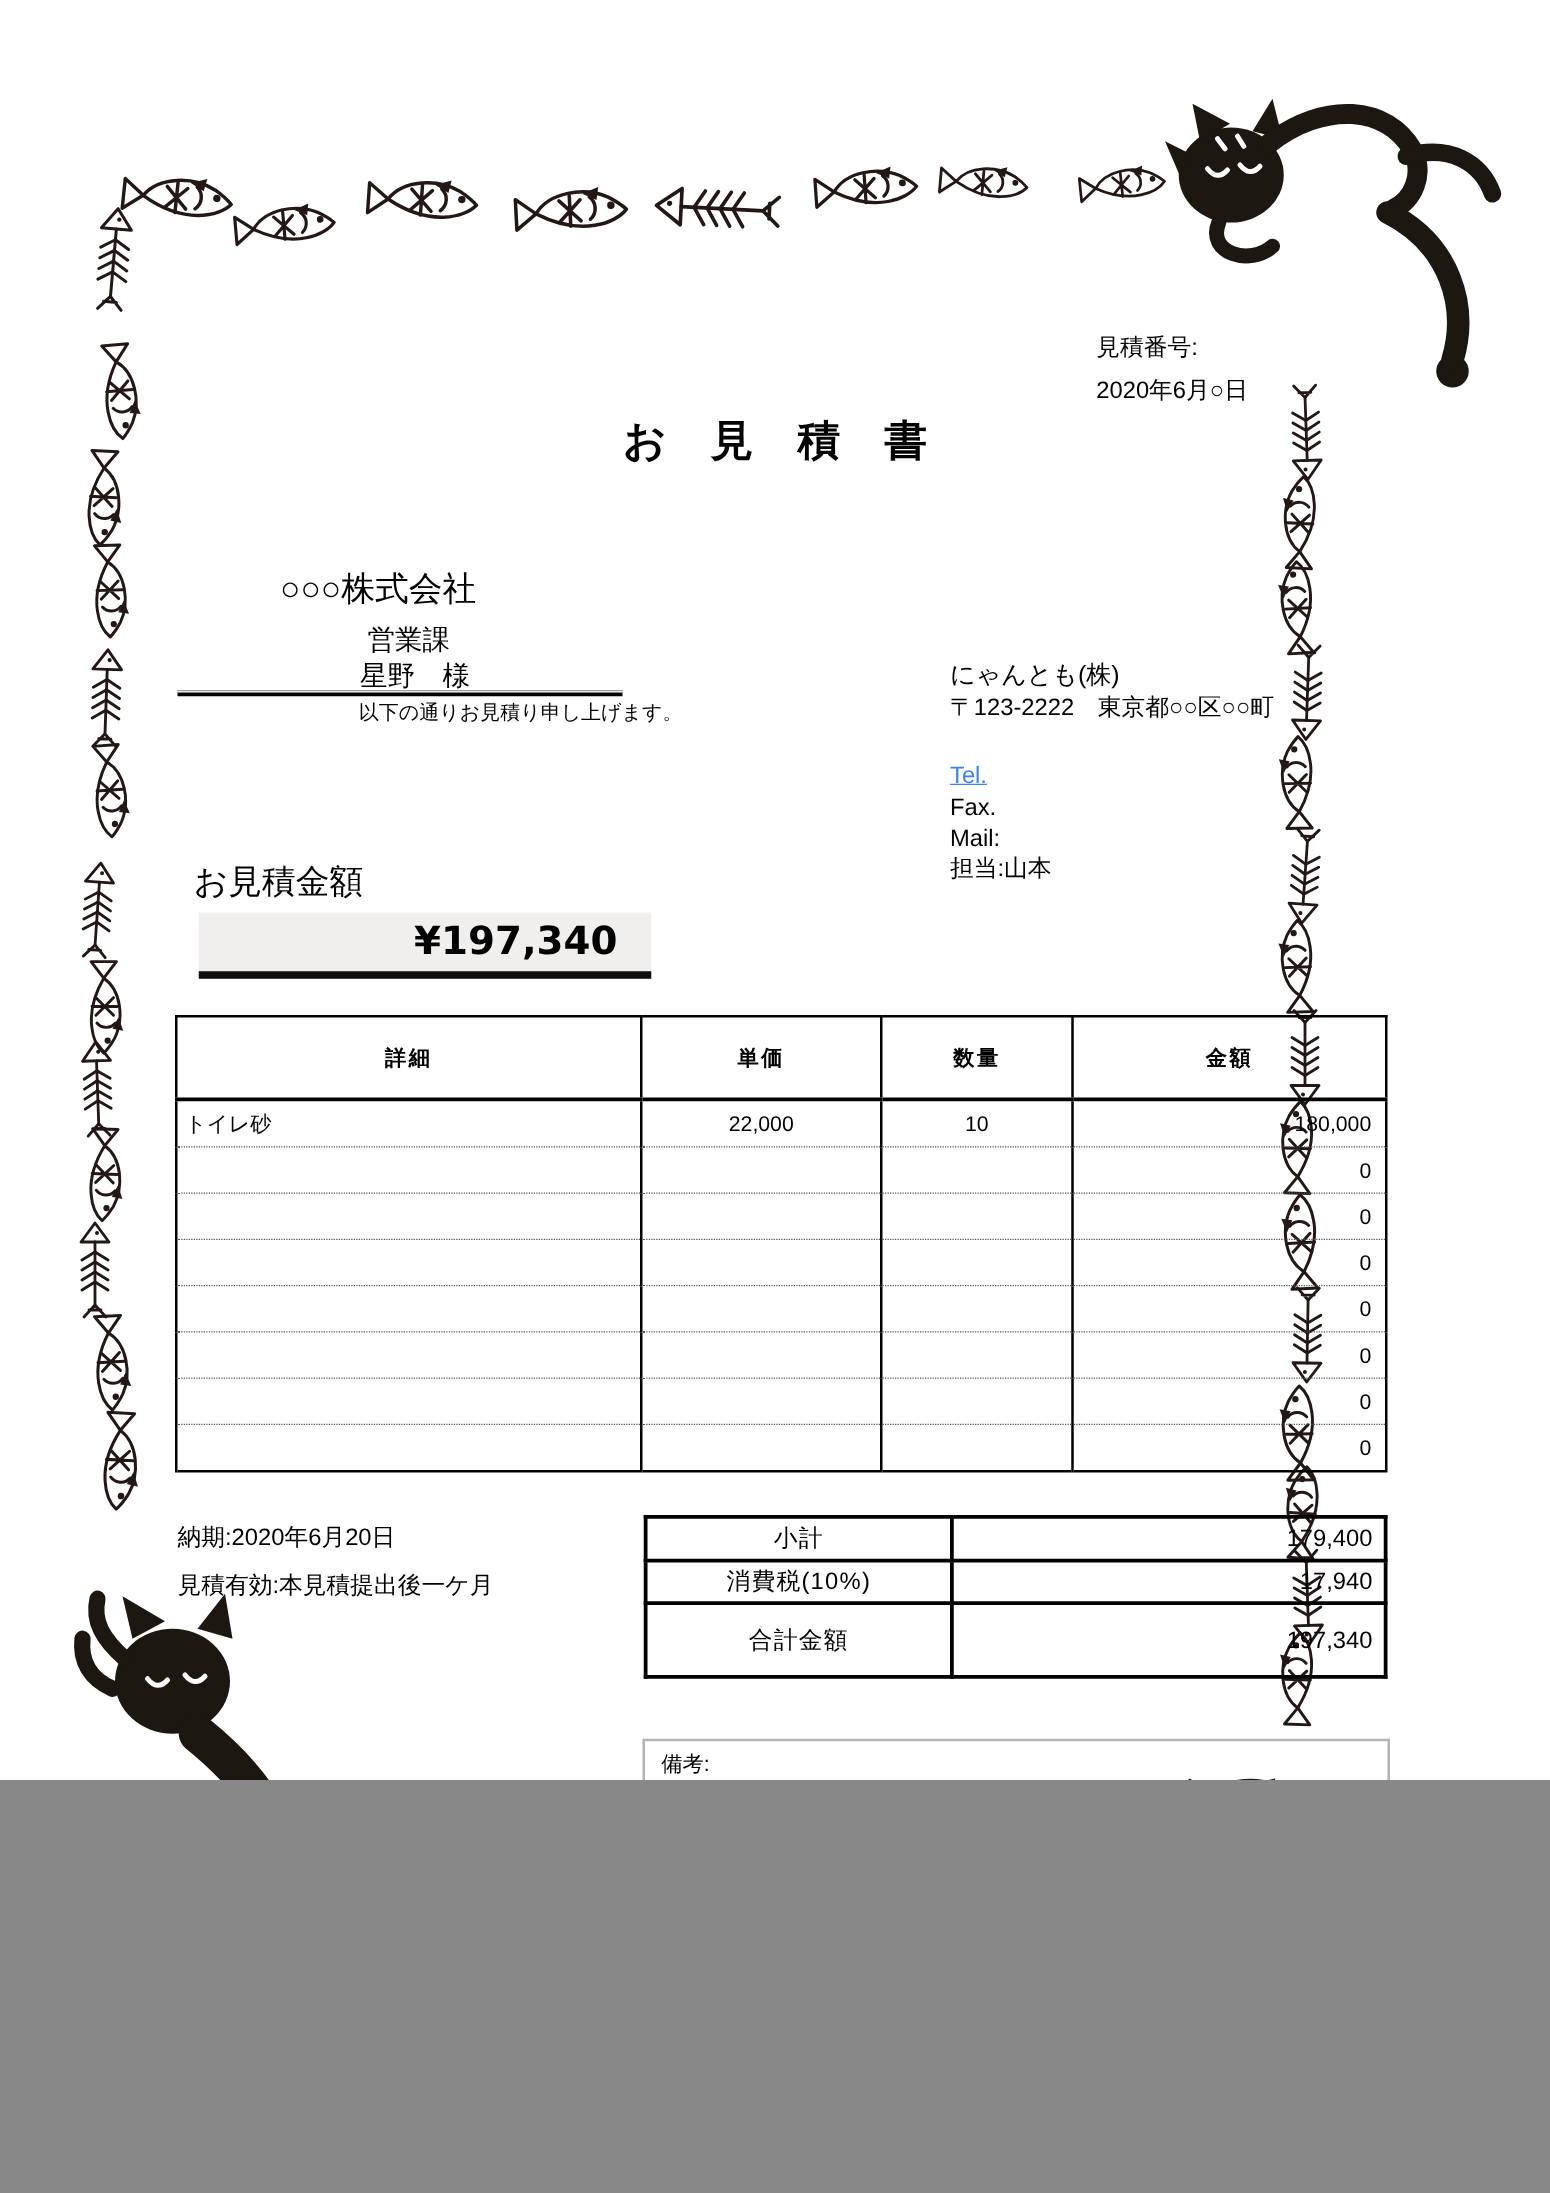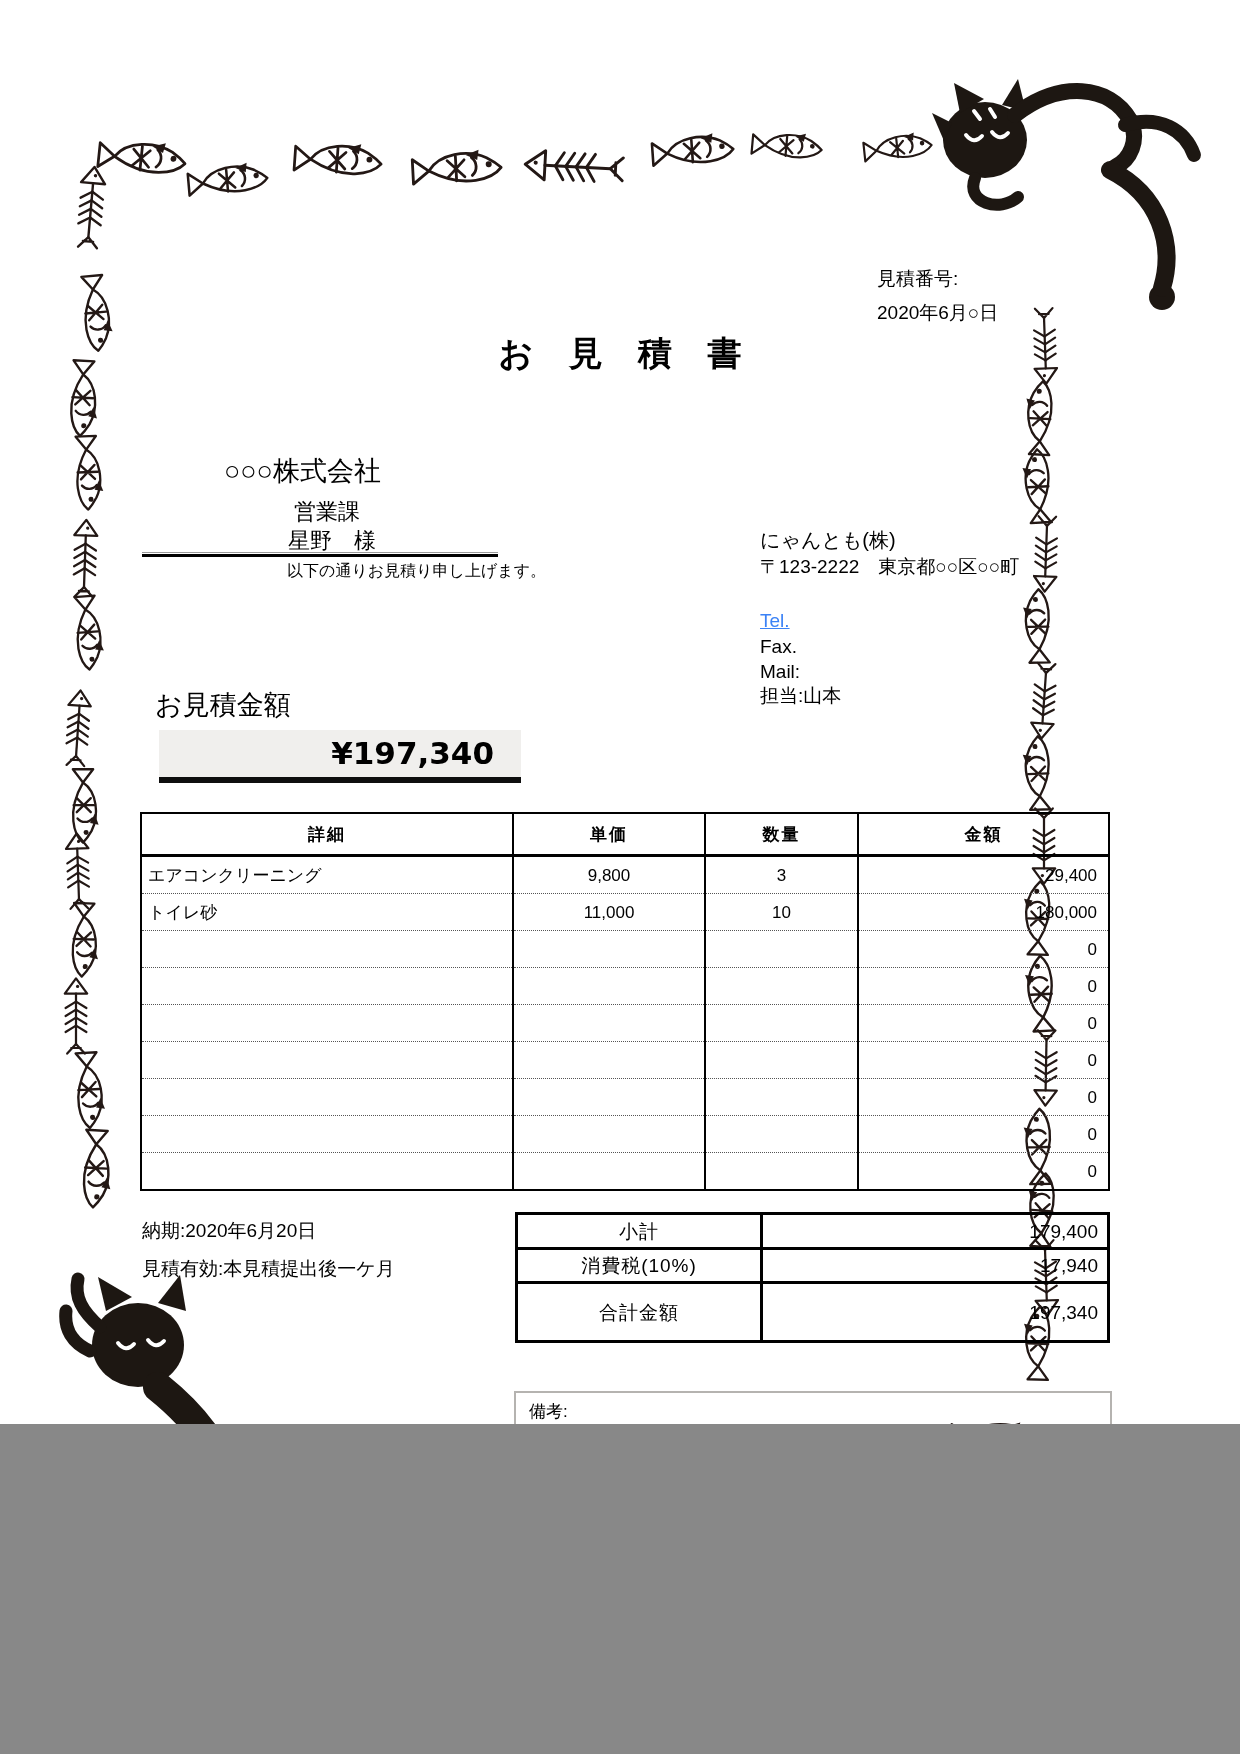--- a/index.html
+++ b/index.html
@@ -28,21 +28,21 @@
   
   .amount-label{position:absolute;left:155px;top:692px;font-size:27px;}
   .amount-box{position:absolute;left:148px;top:730px;width:362px;height:53px;box-sizing:border-box;
               background:#f0efed;border-bottom:6px solid #0e0e0e;display:flex;align-items:center;
               justify-content:flex-end;padding-right:27px;font-size:31px;font-weight:700;
               font-family:"DejaVu Sans","Liberation Sans",sans-serif;margin-left:11px;}
   
   .items{position:absolute;left:140px;top:812px;width:970px;border-collapse:collapse;table-layout:fixed;
          border:2px solid #000;}
   .items th{border:2px solid #000;border-bottom:3px solid #000;height:32px;font-size:17px;
-            font-weight:600;padding:4px;text-align:center;letter-spacing:2px;}
+            font-weight:600;padding:16px;text-align:center;letter-spacing:2px;}
   .items td{border-left:2px solid #000;border-right:2px solid #000;border-top:1px dotted #555;
             height:36px;font-size:17px;padding:0 6px;white-space:nowrap;overflow:hidden;}
   .items tbody tr:first-child td{border-top:none;}
   .items .l{text-align:left;}
   .items .c{text-align:center;}
   .items .r{text-align:right;padding-right:11px;}
   
   .t-delivery{position:absolute;left:142px;top:1221px;font-size:19px;}
   .t-validity{position:absolute;left:142px;top:1259px;font-size:19px;}
   
@@ -302,28 +302,22 @@
     <thead>
       <tr>
         <th>詳細</th>
         <th>単価</th>
         <th>数量</th>
         <th>金額</th>
       </tr>
     </thead>
     <tbody>
       <tr>
-        <td class="l">エアコンクリーニング</td>
-        <td class="c">9,800</td>
-        <td class="c">3</td>
-        <td class="r">29,400</td>
-      </tr>
-      <tr>
         <td class="l">トイレ砂</td>
-        <td class="c">11,000</td>
+        <td class="c">22,000</td>
         <td class="c">10</td>
         <td class="r">180,000</td>
       </tr>
       <tr>
         <td class="l"></td>
         <td class="c"></td>
         <td class="c"></td>
         <td class="r">0</td>
       </tr>
       <tr>

